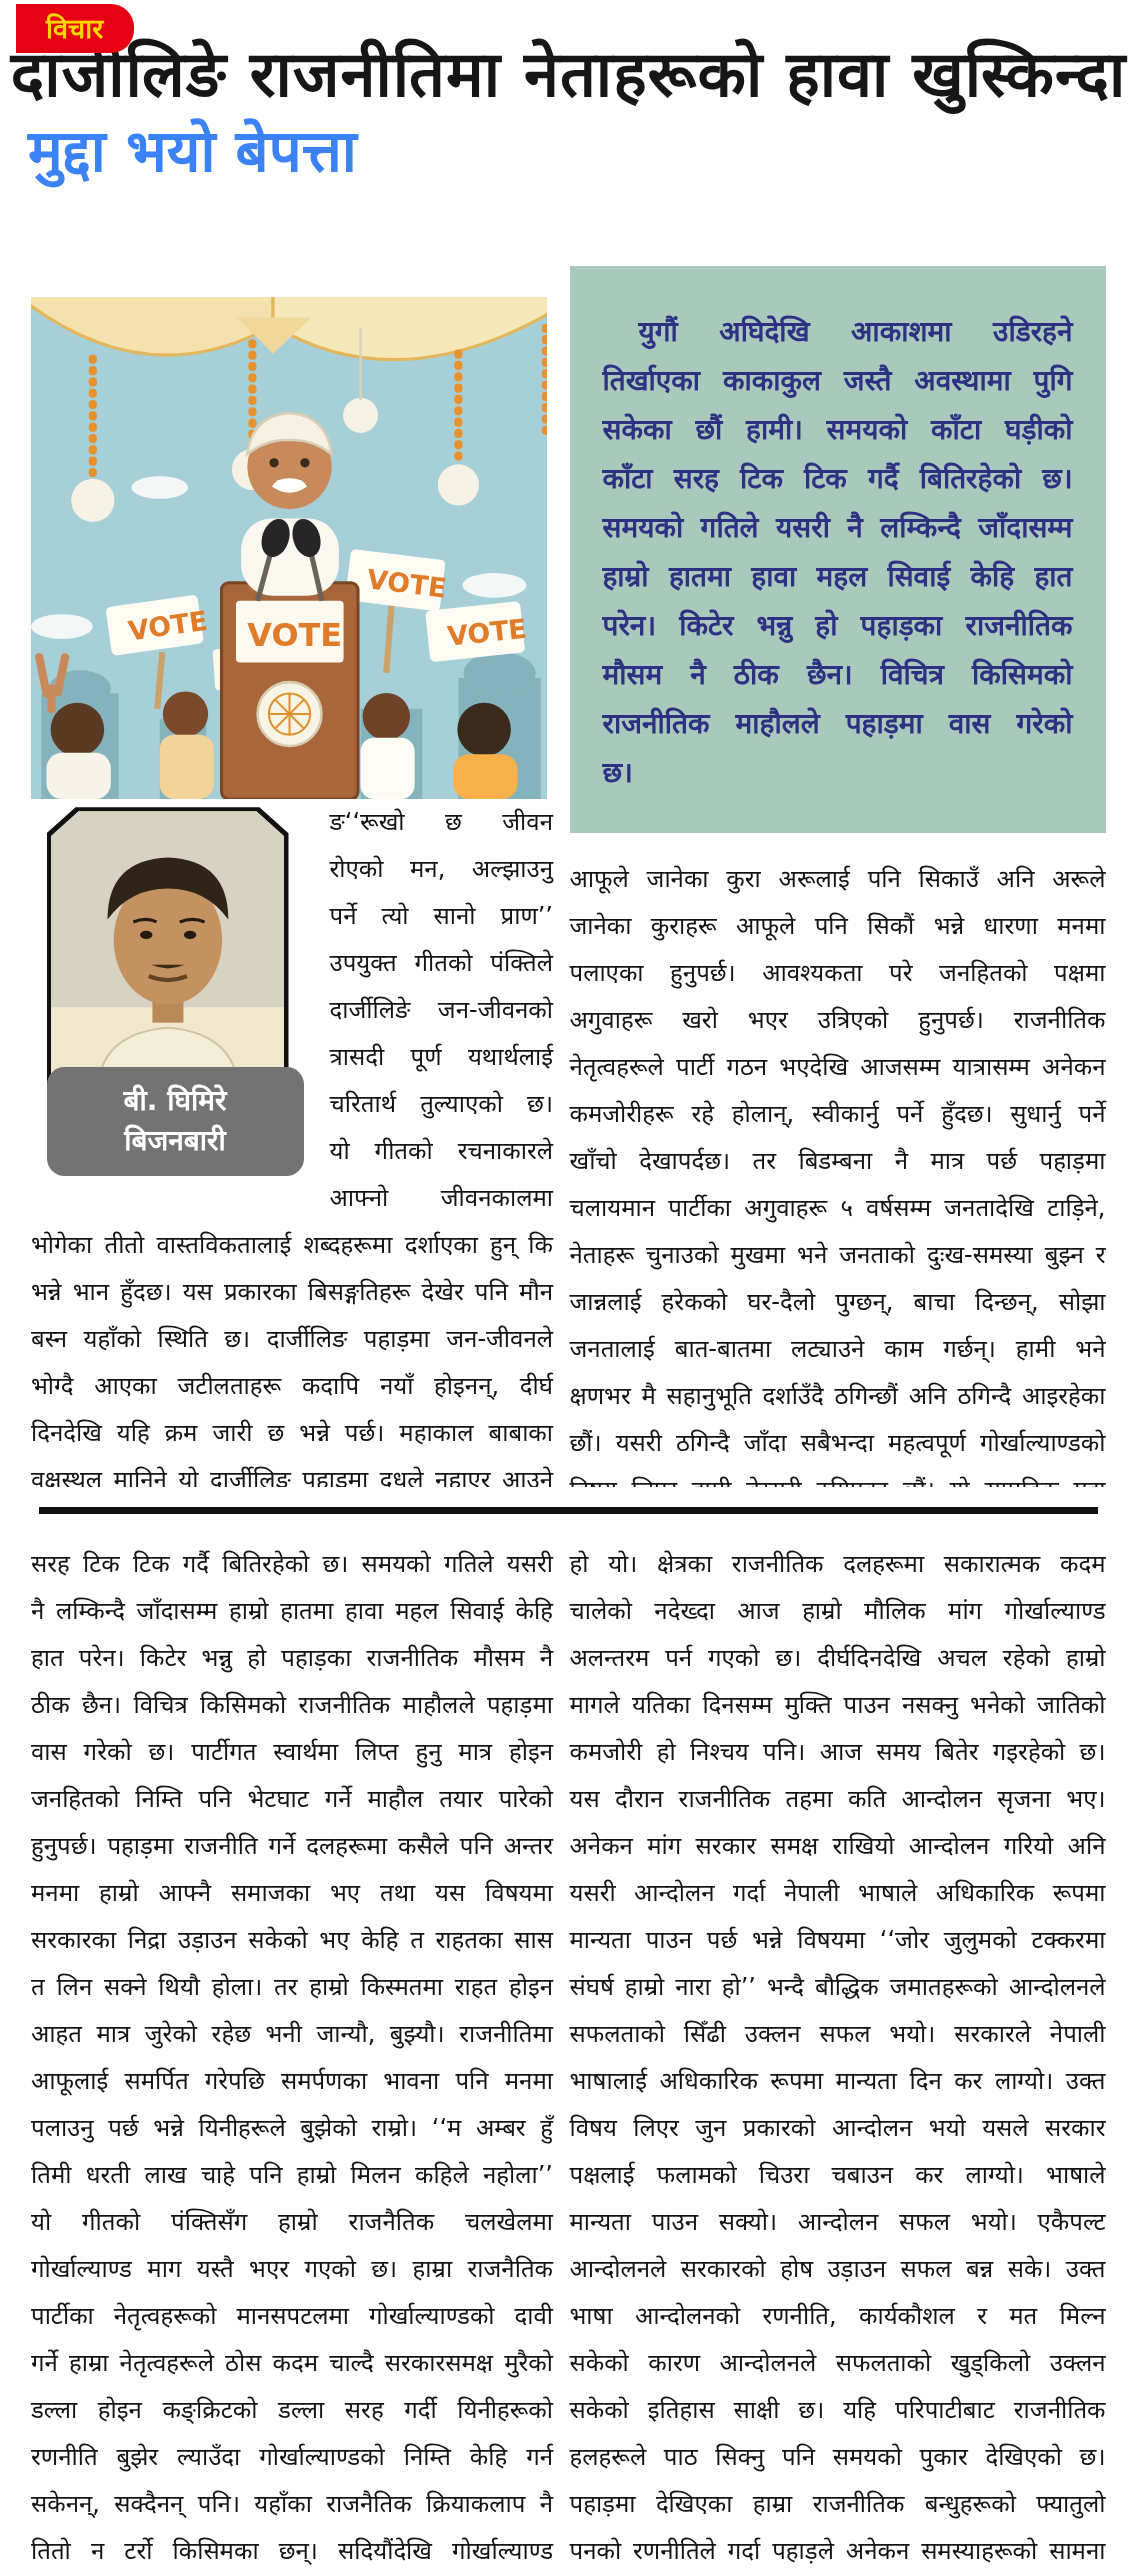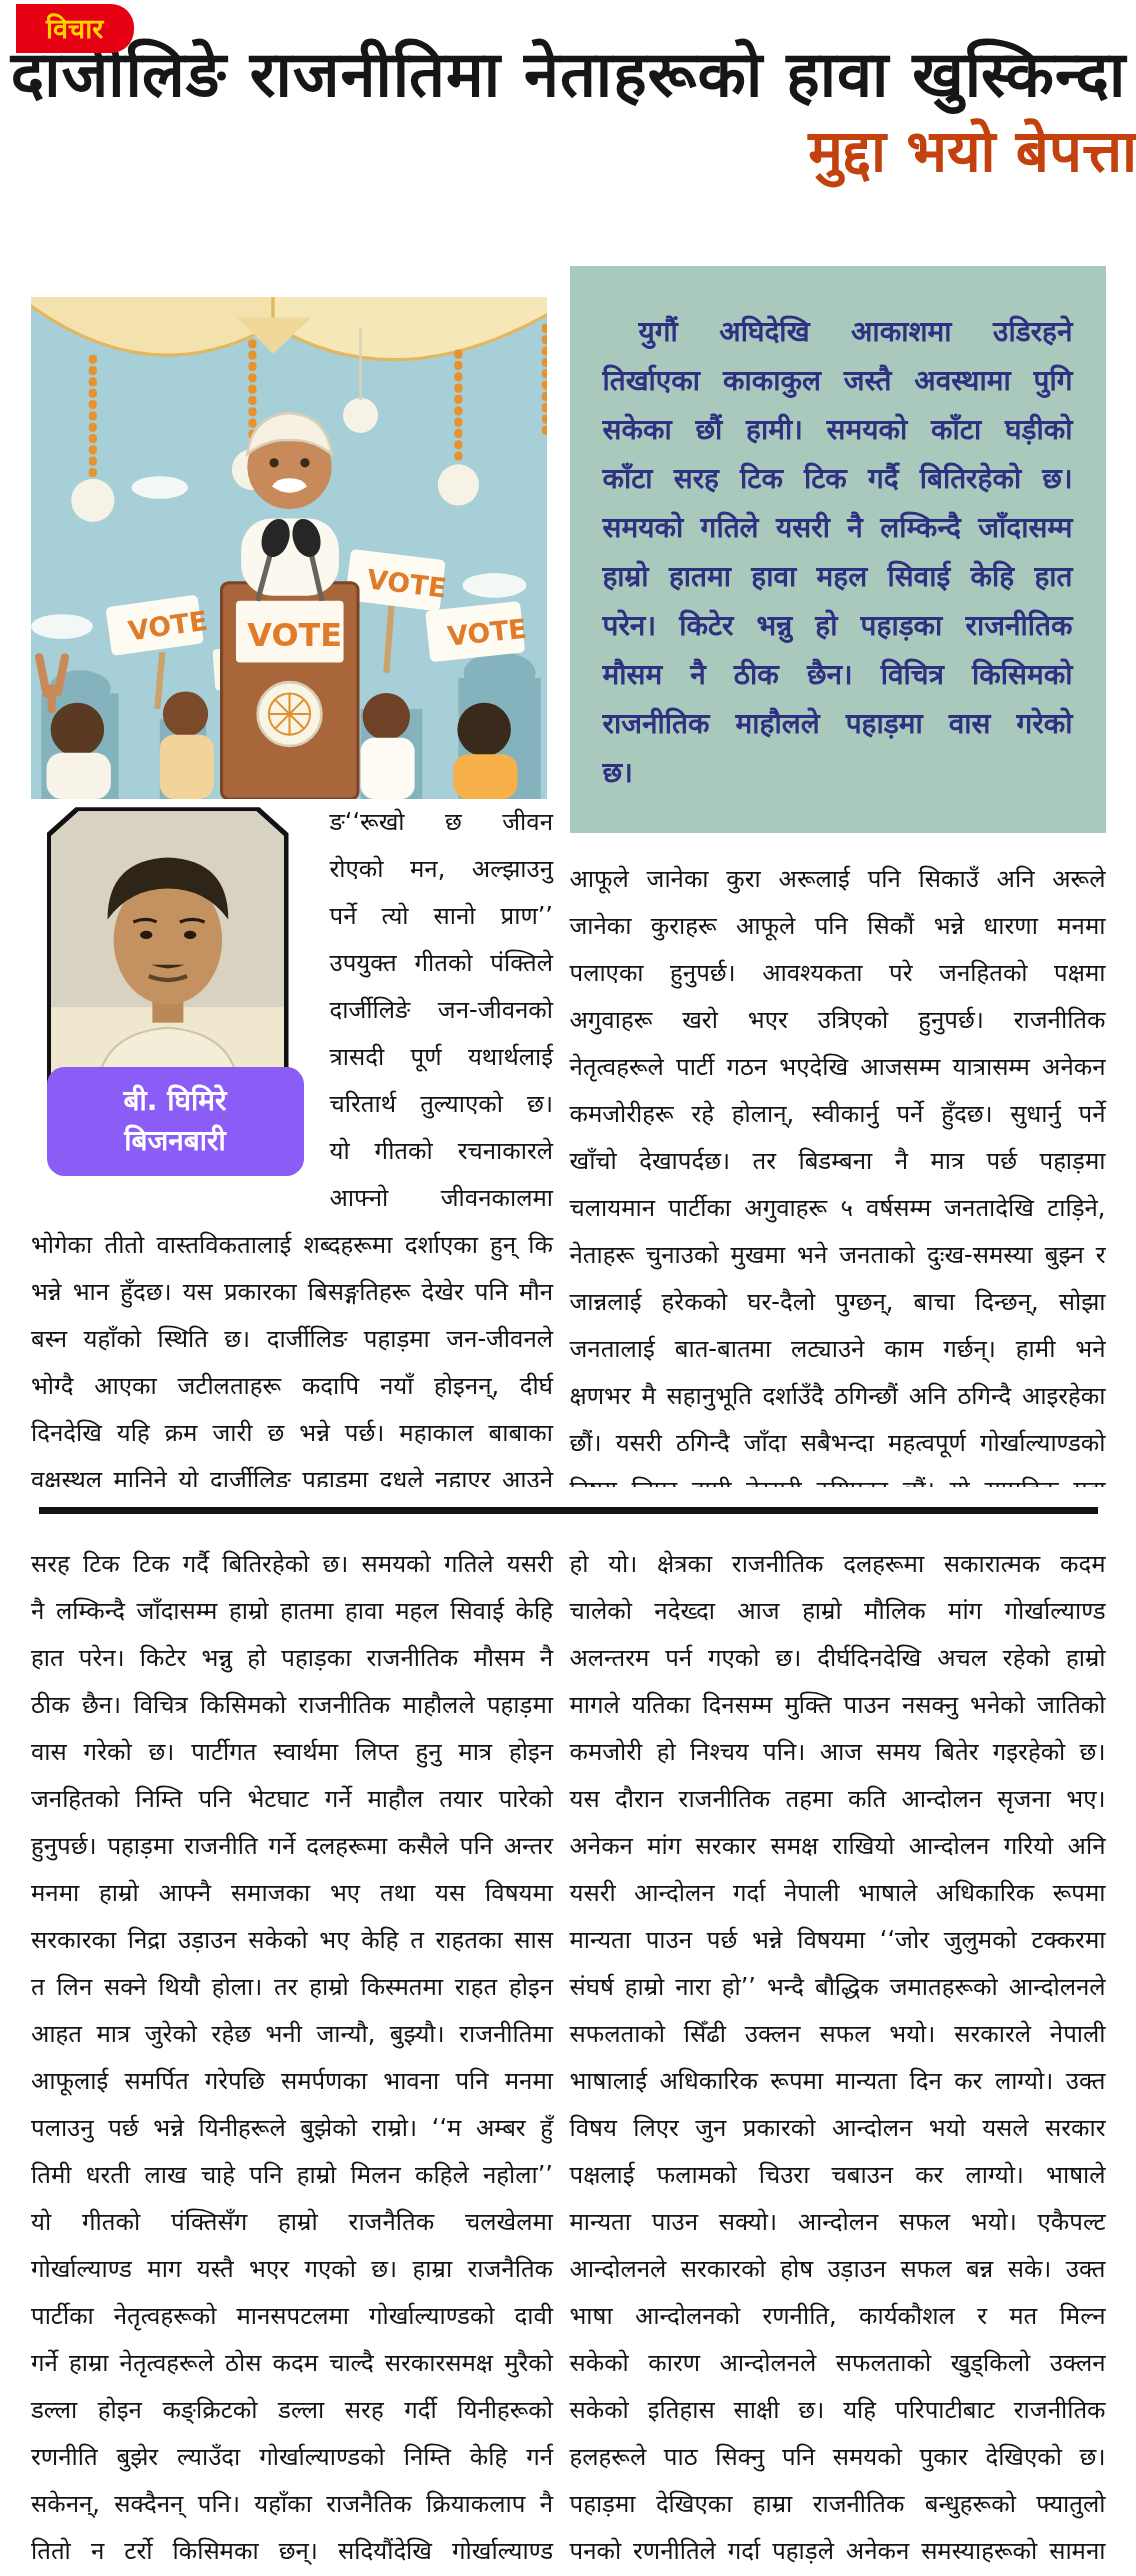--- a/index.html
+++ b/index.html
@@ -19,22 +19,22 @@
     font-size:27px; font-weight:bold;
     padding:5.2px 31px 7.2px 30px;
     border-radius:0 23px 23px 0;
   }
   .headline {
     text-align:center; font-weight:900; color:#161616;
     font-size:63px; letter-spacing:1px; line-height:1.2;
     padding-top:33px; white-space:nowrap;
   }
   .subhead {
-    text-align:right; font-weight:900; color:#c2410c;
-    font-size:58px; line-height:1.1; margin-top:7.2px;
+    text-align:left; font-weight:900; color:#3b82f6;
+    font-size:58px; line-height:1.1; margin-top:7.2px;margin-left:28px;
   }
 
   
   .cols { display:flex; padding:0 31px; gap:16.5px; }
   .col-left  { width:522px; flex:none; }
   .col-right { width:536px; flex:none; }
   .section-top    { height:1249px; overflow:hidden; }
   .section-bottom { height:1201px; overflow:hidden; margin-top:2.1px; }
 
   .bodytext p {
@@ -67,21 +67,21 @@
     clip-path:polygon(12% 0,88% 0,100% 9%,100% 100%,0 100%,0 9%);
     padding:4.1px;
   }
   .photo-inner {
     width:100%; height:100%; background:#ded8c6;
     clip-path:polygon(12% 0,88% 0,100% 9%,100% 100%,0 100%,0 9%);
     position:relative; overflow:hidden;
   }
   .byline-chip {
     position:relative; margin-top:-29px; width:257px;
-    background:#8b5cf6; border-radius:17.5px;
+    background:#737373; border-radius:17.5px;
     color:#fff; text-align:center; font-weight:bold;
     font-size:28px; line-height:1.45; padding:13.4px 5.2px 14.4px;
   }
 
   
   .rule { height:7.7px; background:#111; margin:19.6px 39px 27px 39px; }
 </style>
 </head>
 <body>
 

